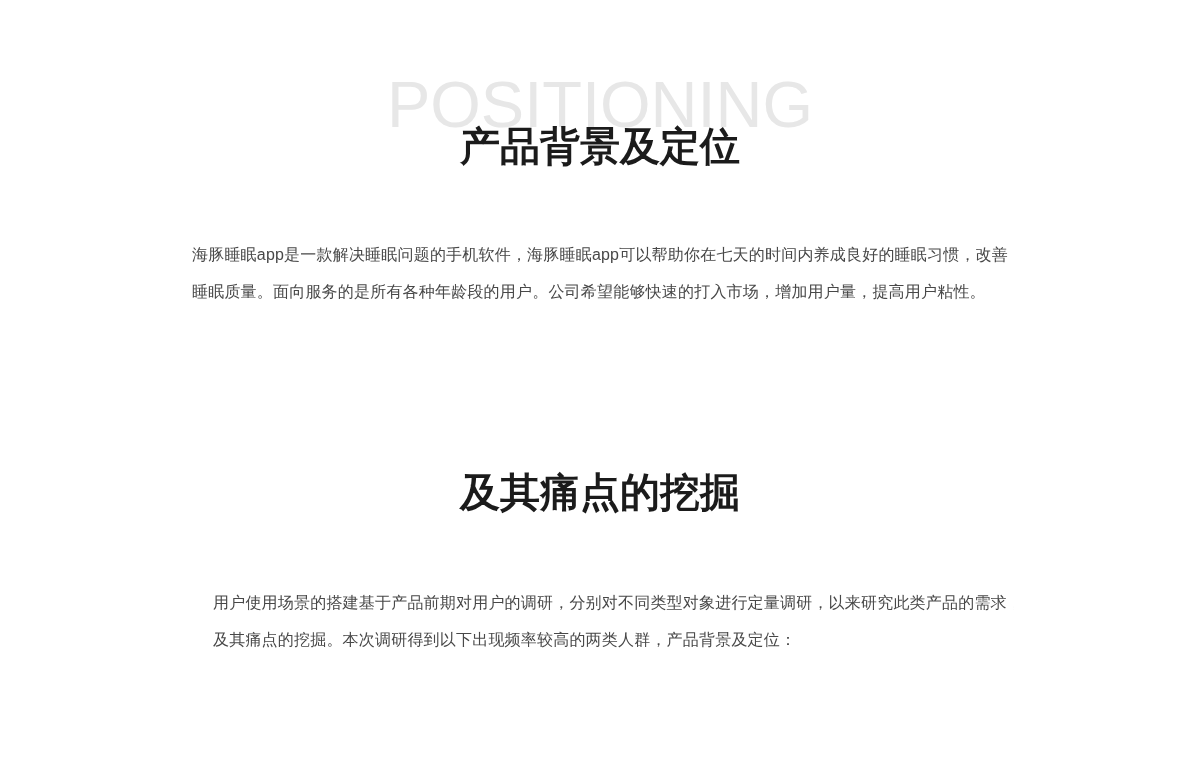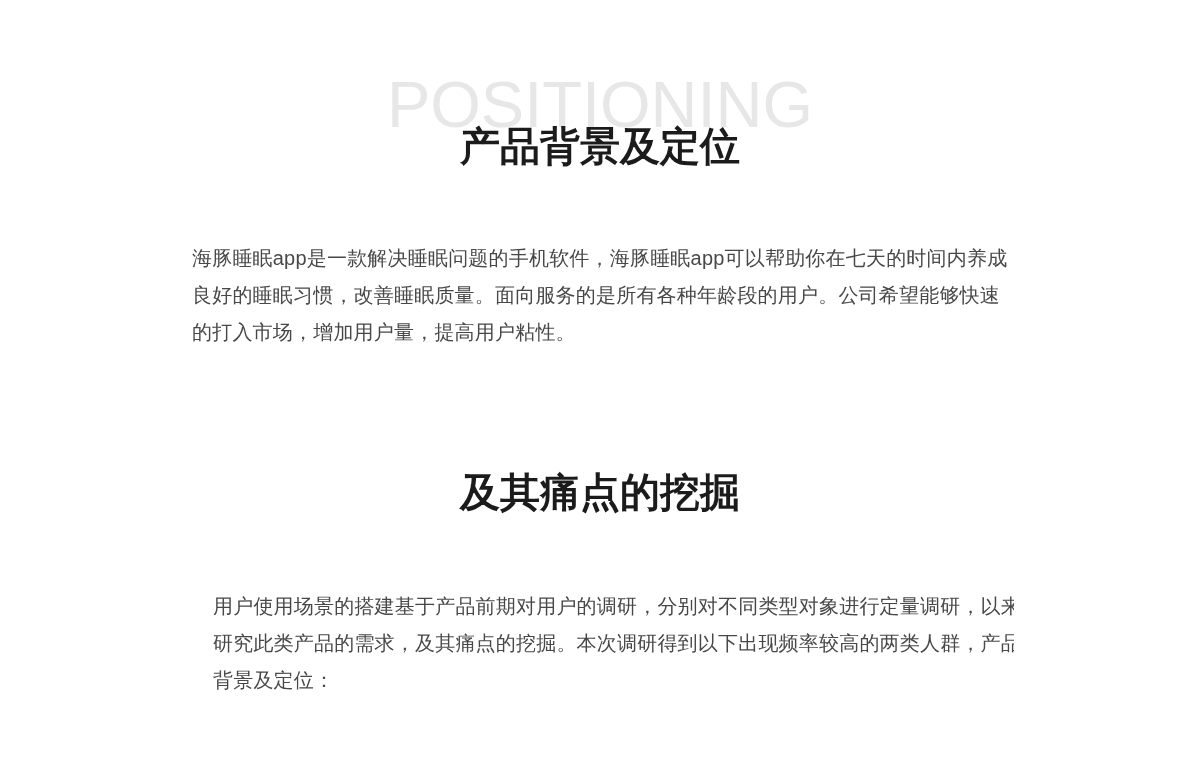--- a/index.html
+++ b/index.html
@@ -38,21 +38,21 @@
     line-height: 1.05;
     color: #1b1b1b;
     z-index: 2;
   }
   .wm-1 { top: 72px; }
   .h-1  { top: 98px; }
   .wm-2 { top: 423px; }
   .h-2  { top: 444px; }
   .paragraph {
     position: absolute;
-    font-size: 20px;
+    font-size: 16px;
     line-height: 37px;
     color: #484848;
     text-align: left;
     letter-spacing: 0.2px;
     z-index: 2;
   }
   .p-1 {
     left: 192px;
     top: 220px;
     width: 818px;

